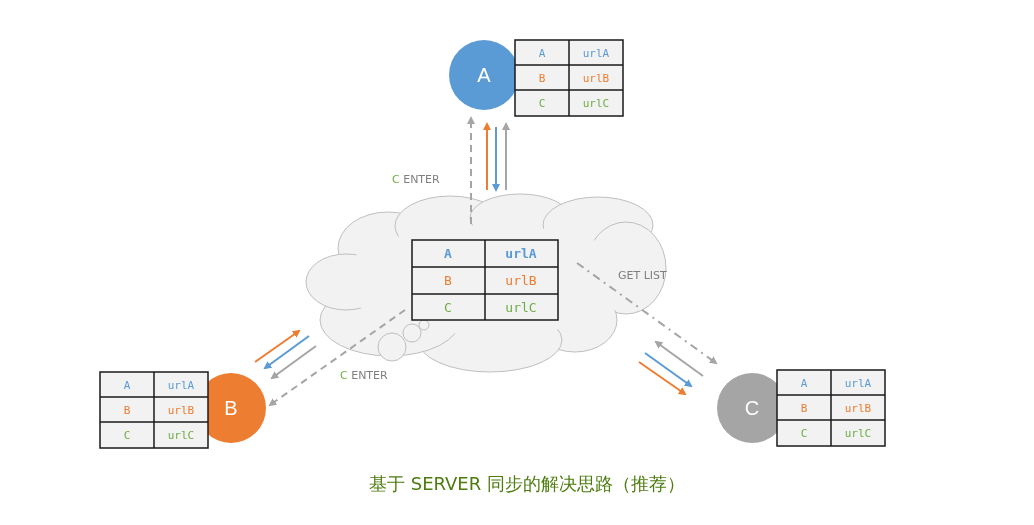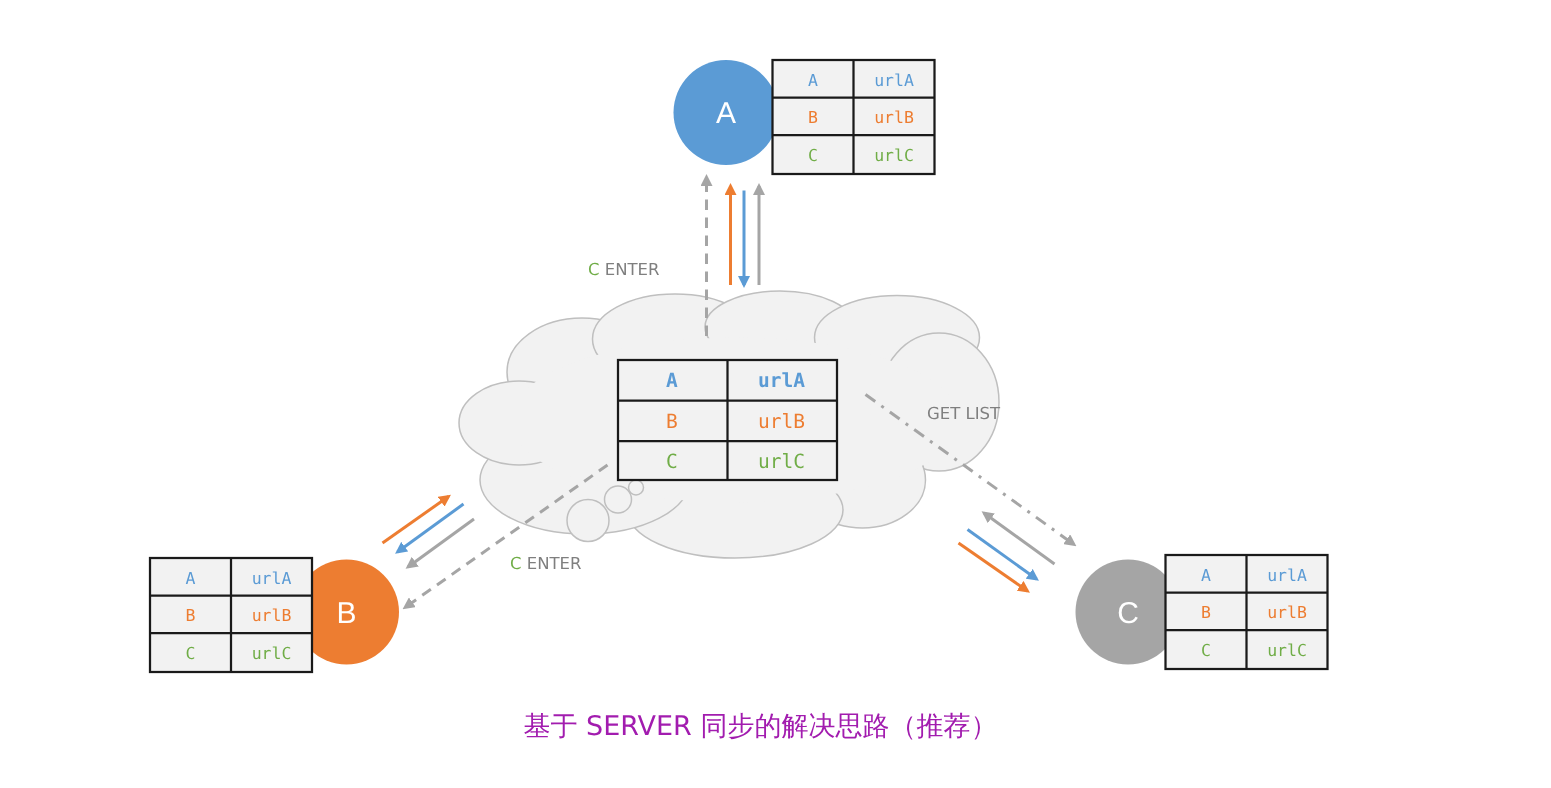--- a/index.html
+++ b/index.html
@@ -2,21 +2,21 @@
 <html><head>
 <meta charset="utf-8">
 <style>
   html, body { margin:0; padding:0; background:#ffffff; }
   body { width:1034px; height:525px; position:relative; overflow:hidden; font-family:"DejaVu Sans", sans-serif; }
   #diagram { position:absolute; left:0; top:0; }
   .node-label { font-family:"Liberation Sans", sans-serif; font-size:20px; fill:#ffffff; }
   .tbl-text { font-family:"DejaVu Sans Mono", monospace; font-size:11px; }
   .tbl-text-lg { font-family:"DejaVu Sans Mono", monospace; font-size:13px; }
   .lbl { font-family:"DejaVu Sans", sans-serif; font-size:11px; fill:#7f7f7f; }
-  .caption { position:absolute; left:0; width:1014px; top:472px; text-align:center; font-family:"DejaVu Sans", sans-serif; font-size:18px; color:#a21caf; }
+  .caption { position:absolute; left:0; width:1014px; top:472px; text-align:center; font-family:"DejaVu Sans", sans-serif; font-size:18px; color:#4d7c0f;padding-left:20px; }
 </style>
 </head>
 <body>
 
 <svg id="diagram" width="1034" height="525" viewBox="0 0 1034 525">
   <defs>
     <marker id="ah-gray" markerWidth="8" markerHeight="8" refX="6" refY="4" orient="auto" markerUnits="userSpaceOnUse">
       <path d="M0,0 L8,4 L0,8 Z" fill="#a5a5a5"></path>
     </marker>
     <marker id="ah-orange" markerWidth="8" markerHeight="8" refX="6" refY="4" orient="auto" markerUnits="userSpaceOnUse">

